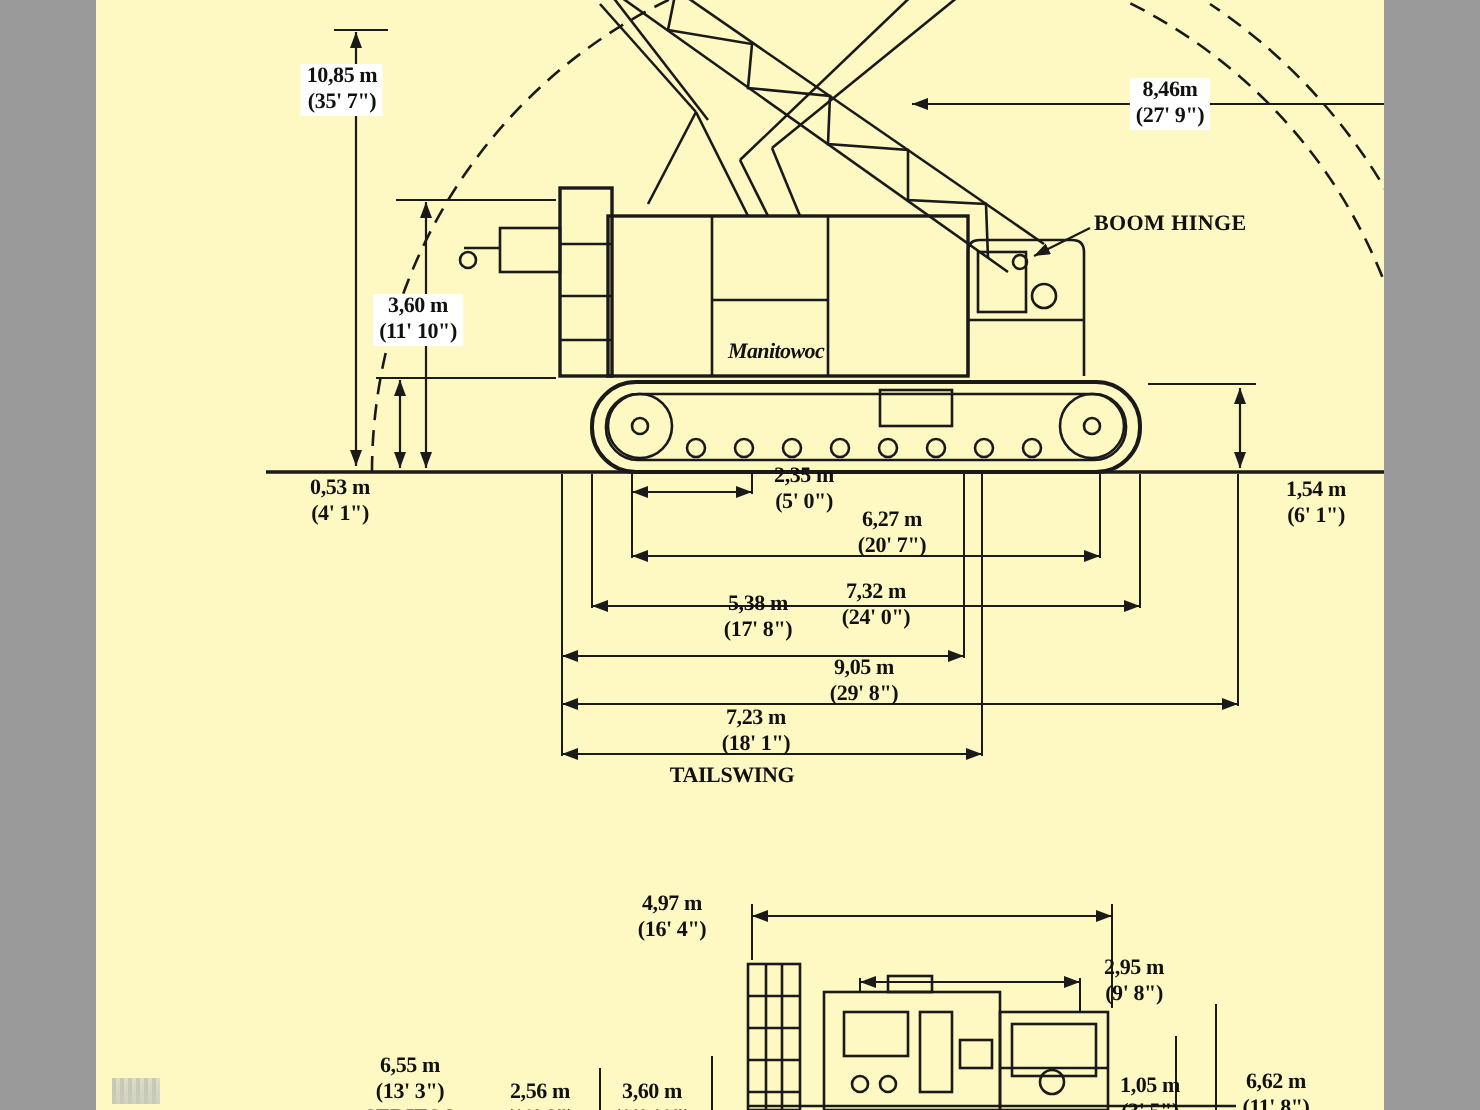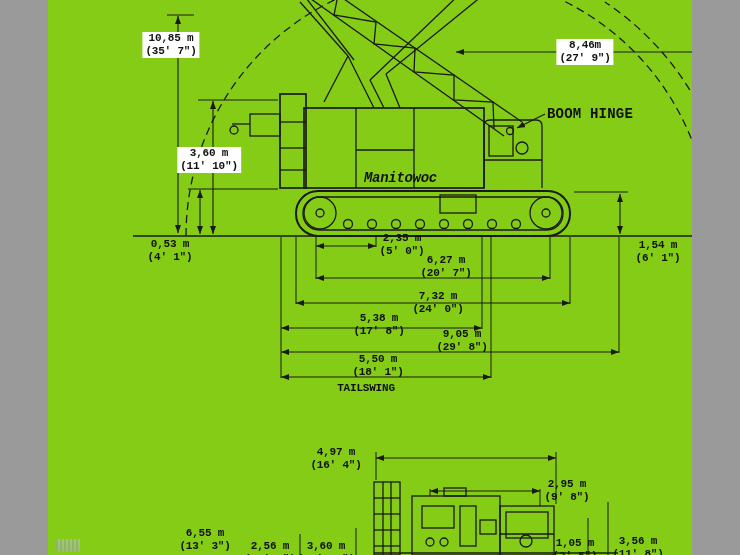--- a/index.html
+++ b/index.html
@@ -1,36 +1,36 @@
 <!DOCTYPE html>
 <html><head>
 <meta charset="utf-8">
 <title>Crawler Crane Dimension Diagram</title>
 <style>
   * { margin:0; padding:0; box-sizing:border-box; }
   html,body { background:#9a9a9a; }
   #stage {
     position:relative; width:644px; height:555px; margin:0 auto;
-    background:#84cc16; overflow:hidden;
-    font-family:Liberation Mono, monospace; color:#111;
+    background:#fef9c3; overflow:hidden;
+    font-family:Liberation Serif, serif; color:#111;
   }
   #drawing { position:absolute; left:0; top:0; }
   .dim {
     position:absolute; text-align:center; font-weight:bold;
     font-size:11px; line-height:1.0; letter-spacing:-0.2px;
     white-space:nowrap; transform:translateX(-50%); color:#111;
   }
   .dim span { display:block; padding:1px 0; }
   .dim.bg span { background:#fff; padding:1px 3px; }
   .callout {
-    position:absolute; font-weight:bold; font-size:14px;
+    position:absolute; font-weight:bold; font-size:11px;
     letter-spacing:0.2px; white-space:nowrap;
   }
   .brand {
-    position:absolute; font-size:14px; font-weight:bold; font-style:italic;
+    position:absolute; font-size:11px; font-weight:bold; font-style:italic;
     letter-spacing:-0.3px; color:#111;
   }
   .watermark {
     position:absolute; left:8px; top:539px; width:24px; height:13px;
     opacity:.55;
     background:
       repeating-linear-gradient(90deg,#9aa4ae 0 2px, transparent 2px 4px),
       linear-gradient(#c2c8ce,#aab2ba);
   }
 </style>
@@ -211,32 +211,32 @@
   <div class="dim" style="left:398px; top:254px">
     <span>6,27 m</span>
     <span>(20' 7")</span>
   </div>
 
   <div class="dim" style="left:390px; top:290px">
     <span>7,32 m</span>
     <span>(24' 0")</span>
   </div>
 
-  <div class="dim" style="left:331px; top:312px">
+  <div class="dim" style="left:331px; top:296px">
     <span>5,38 m</span>
     <span>(17' 8")</span>
   </div>
 
-  <div class="dim" style="left:414px; top:328px">
+  <div class="dim" style="left:384px; top:328px">
     <span>9,05 m</span>
     <span>(29' 8")</span>
   </div>
 
   <div class="dim" style="left:330px; top:353px">
-    <span>5,50 m</span>
+    <span>7,23 m</span>
     <span>(18' 1")</span>
   </div>
 
   <div class="dim" style="left:318px; top:382px">
     <span>TAILSWING</span>
   </div>
 
   <div class="brand" style="left:316px; top:170px">Manitowoc</div>
 
   <div class="dim" style="left:288px; top:446px">
@@ -264,18 +264,18 @@
     <span>3,60 m</span>
     <span>(11' 10")</span>
   </div>
 
   <div class="dim" style="left:527px; top:537px">
     <span>1,05 m</span>
     <span>(3' 5")</span>
   </div>
 
   <div class="dim" style="left:590px; top:535px">
-    <span>3,56 m</span>
+    <span>6,62 m</span>
     <span>(11' 8")</span>
   </div>
 
   <div class="watermark"></div>
 </div>
 
 </body></html>

